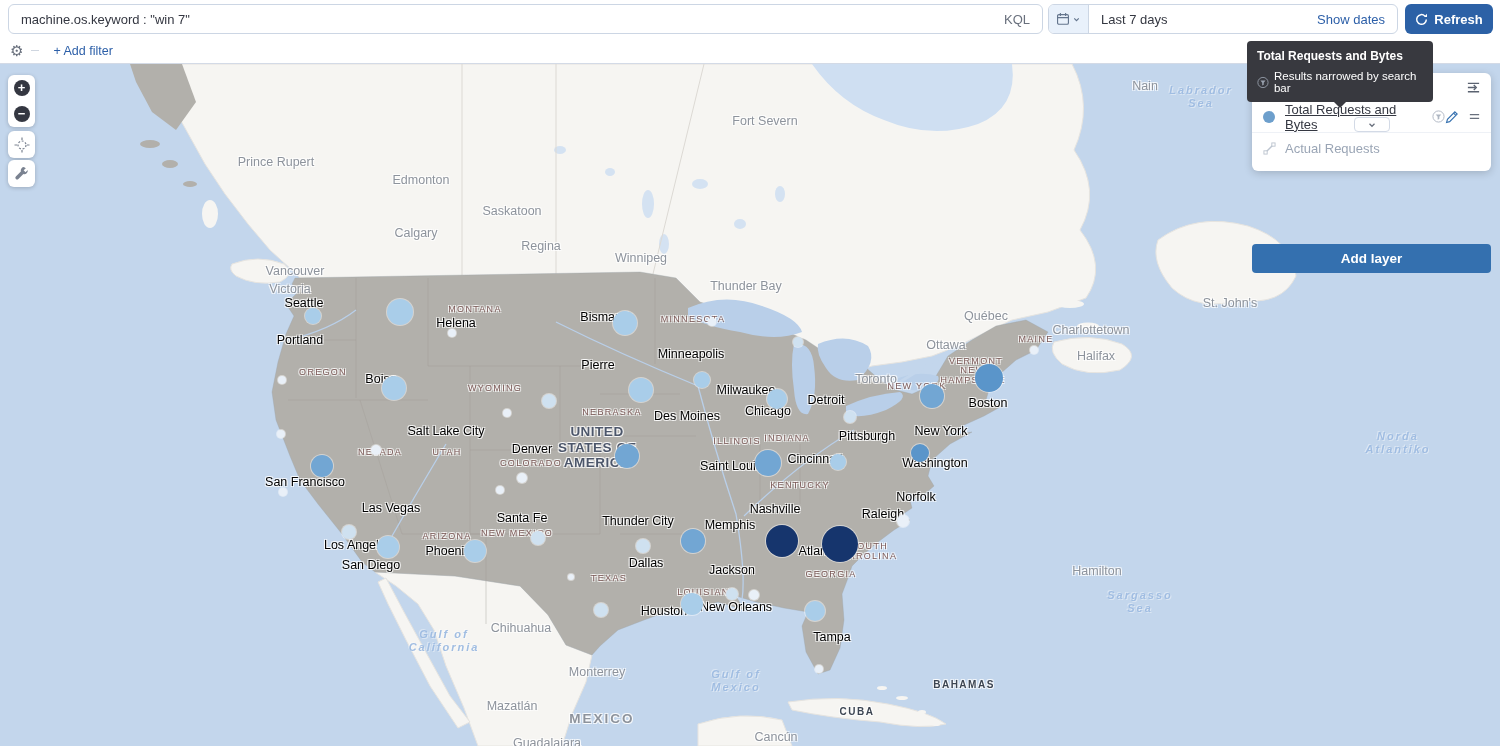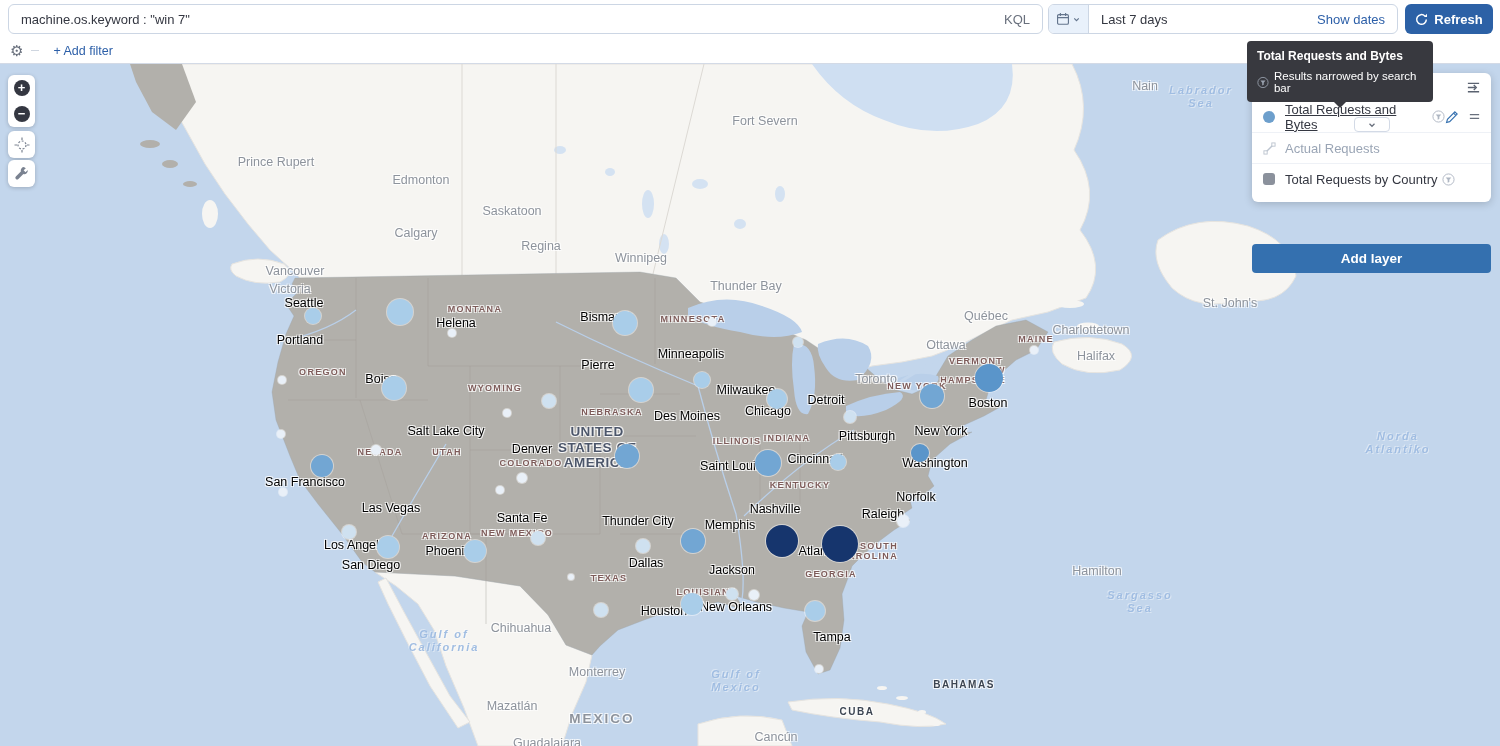--- a/index.html
+++ b/index.html
@@ -22,21 +22,21 @@
 
   
   .map { position:absolute; left:0; top:64px; width:1500px; height:682px; background:#c3d6ec; overflow:hidden; cursor:grab; }
   .map svg.base { position:absolute; left:0; top:0; }
   .layer { position:absolute; left:0; top:0; width:100%; height:100%; }
 
   .lbl { position:absolute; transform:translate(-50%,-50%); white-space:pre; text-align:center; pointer-events:none; line-height:1.15;
          text-shadow:-1px -1px 0 rgba(255,255,255,.75), 1px -1px 0 rgba(255,255,255,.75), -1px 1px 0 rgba(255,255,255,.75), 1px 1px 0 rgba(255,255,255,.75); }
   .city    { color:#000000; font-size:12.5px; }
   .city2   { color:#8d939c; font-size:12.5px; }
-  .state   { color:#7d5b59; font-size:9px; font-weight:bold; letter-spacing:1.3px;text-align:right; }
+  .state   { color:#7d5b59; font-size:9px; font-weight:normal; letter-spacing:1.3px; }
   .water   { color:#a0bde2; font-size:11px; font-style:italic; font-weight:bold; letter-spacing:2px;
              text-shadow:-1px -1px 0 rgba(255,255,255,.4), 1px 1px 0 rgba(255,255,255,.4); }
   .country { color:#4c566a; font-size:13.5px; font-weight:bold; letter-spacing:.5px; }
   .country2{ color:#8d939c; font-size:13.5px; font-weight:bold; letter-spacing:2px; }
   .country3{ color:#3c4552; font-size:10px; font-weight:bold; letter-spacing:1.5px; }
 
   .bub { position:absolute; border-radius:50%; box-shadow:0 0 0 1px rgba(255,255,255,.45); }
   .b-light      { background:#a9cde9; }
   .b-medium     { background:#72a6d3; }
   .b-mediumdark { background:#5a95ca; }
@@ -371,32 +371,20 @@
     <div class="lrow">
       <span class="licon">
         <svg width="13" height="13" viewBox="0 0 14 14">
             <path d="M3.5 10.5L10.5 3.5" stroke="#bcc4cf" stroke-width="1.4"></path>
             <rect x="1" y="9.5" width="3.5" height="3.5" fill="#fff" stroke="#bcc4cf"></rect>
             <rect x="9.5" y="1" width="3.5" height="3.5" fill="#fff" stroke="#bcc4cf"></rect>
           </svg>
       </span>
       <span class="ltext dis">Actual Requests</span>
     </div>
-    <div class="lrow">
-      <span class="licon">
-          <span class="sq-ic"></span>
-        </span>
-      <span class="ltext">Total Requests by Country</span>
-      <span class="badge">
-        <svg width="13" height="13" viewBox="0 0 14 14" fill="none">
-            <circle cx="7" cy="7" r="6" stroke="#aeb6c2"></circle>
-            <path d="M4 4.8h6L7.9 7.2v2.4l-1.8 1V7.2z" fill="#aeb6c2"></path>
-          </svg>
-      </span>
-    </div>
   </div>
   <button class="addlayer">Add layer</button>
 </div>
 
 <div class="topbar">
   <div class="querybox">
     <span class="querytext">machine.os.keyword : "win 7"</span>
     <span class="kql">KQL</span>
   </div>
   <div class="dategroup">

